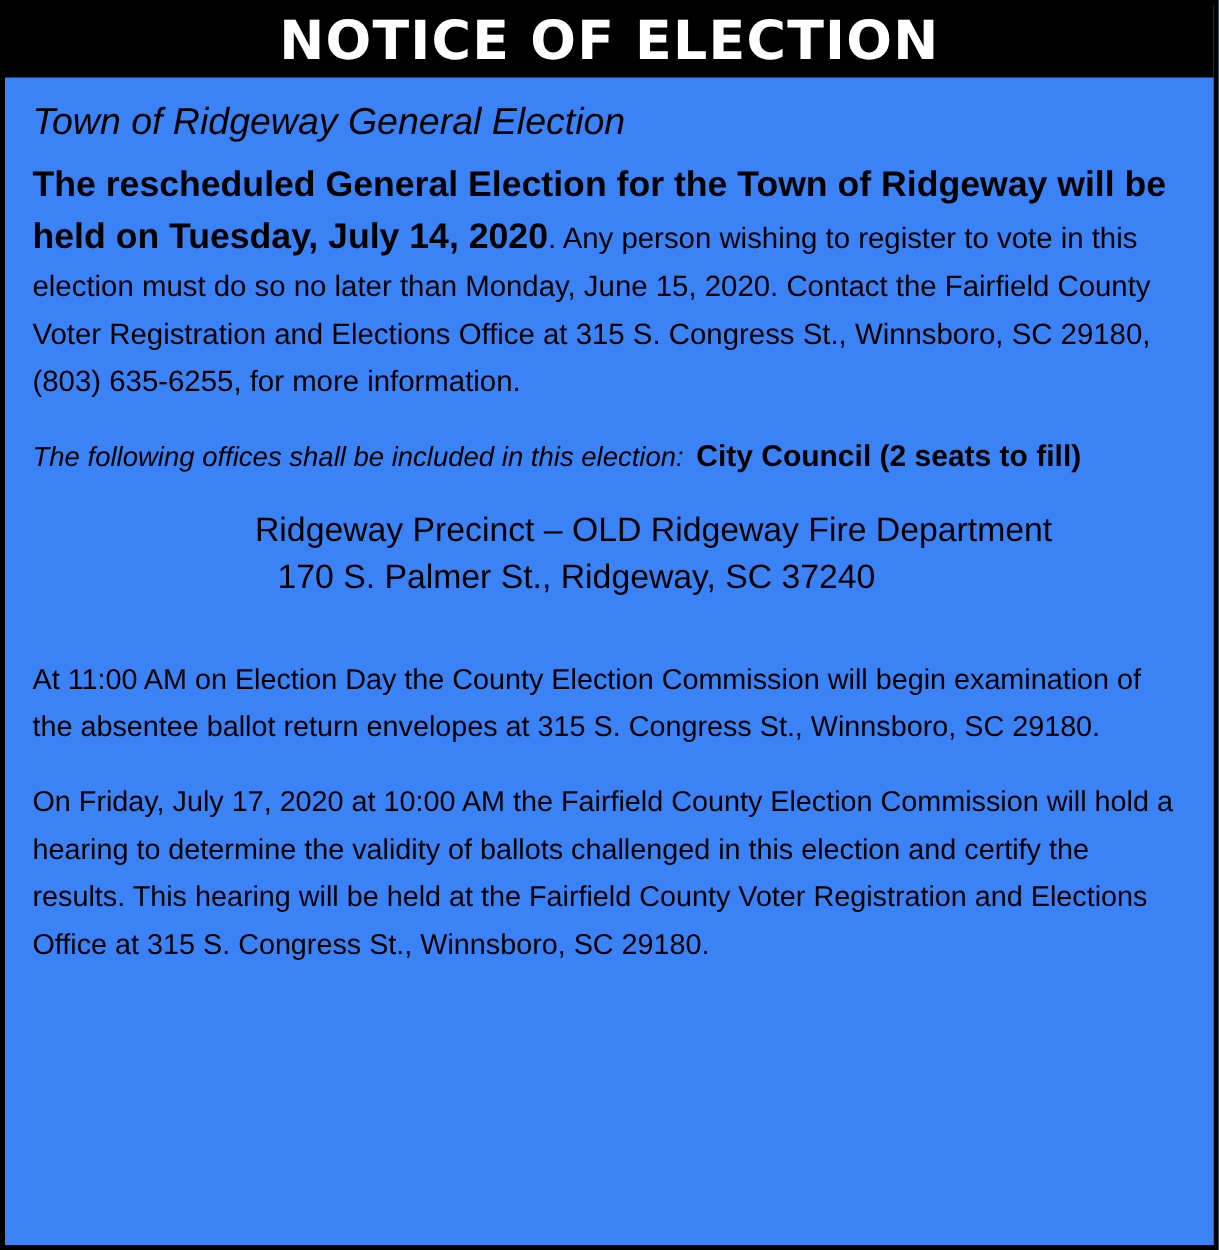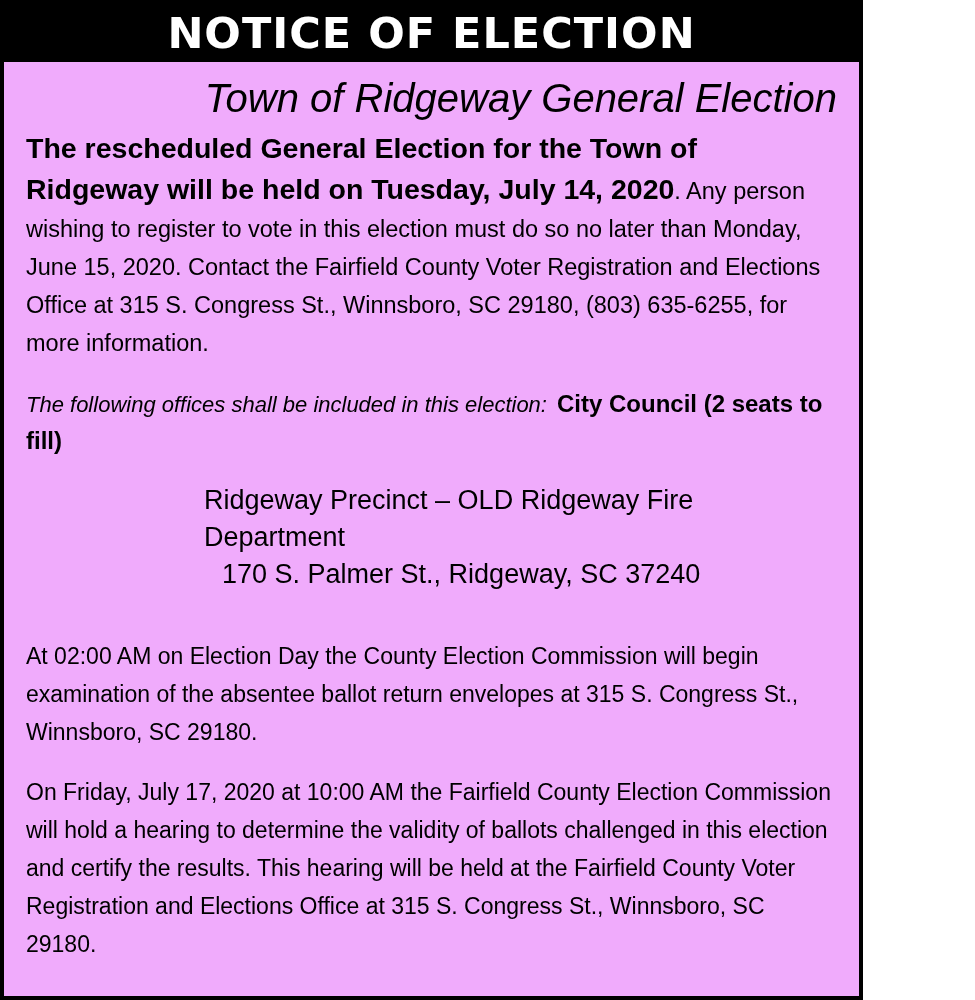--- a/index.html
+++ b/index.html
@@ -5,24 +5,24 @@
   html, body {
     margin: 0;
     padding: 0;
     background: #ffffff;
   }
   body {
     font-family: "Liberation Sans", sans-serif;
     -webkit-font-smoothing: antialiased;
   }
   .notice {
-    width: 863px;
+    width: 975px;
     height: 1000px;
     box-sizing: border-box;
-    background: #f0abfc;
+    background: #3b82f6;
     border: 4px solid #000000;
     position: relative;
     overflow: hidden;
   }
   .header-bar {
     background: #000000;
     color: #ffffff;
     text-align: center;
     padding: 4px 0 8px 0;
     height: 58px;
@@ -35,23 +35,23 @@
     letter-spacing: 1px;
     line-height: 50px;
     text-transform: uppercase;
     display: block;
   }
   .body-wrap {
     padding: 8px 22px 0 22px;
     box-sizing: border-box;
   }
   .subtitle {
-    text-align: right;
+    text-align: left;
     font-style: italic;
-    font-size: 40px;
+    font-size: 30px;
     font-weight: 500;
     line-height: 44px;
     margin: 6px 0 8px 0;
     color: #000;
     font-family: "Liberation Sans", sans-serif;
   }
   .lead {
     font-size: 23.5px;
     line-height: 38px;
     color: #000;
@@ -126,20 +126,20 @@
     <div class="spacer-md"></div>
 
     <div class="polling-block">Ridgeway Precinct – OLD Ridgeway Fire Department</div>
     <div class="polling-block polling-line2">170 S. Palmer St., Ridgeway, SC 37240</div>
 
     <div class="spacer-md"></div>
 
 
     <div class="spacer-md"></div>
 
-    <p class="para">At 02:00 AM on Election Day the County Election Commission will begin examination of the absentee ballot return envelopes at 315 S. Congress St., Winnsboro, SC 29180.</p>
+    <p class="para">At 11:00 AM on Election Day the County Election Commission will begin examination of the absentee ballot return envelopes at 315 S. Congress St., Winnsboro, SC 29180.</p>
 
     <div class="spacer-md"></div>
 
     <p class="para">On Friday, July 17, 2020 at 10:00 AM the Fairfield County Election Commission will hold a hearing to determine the validity of ballots challenged in this election and certify the results.  This hearing will be held at the Fairfield County Voter Registration and Elections Office at 315 S. Congress St., Winnsboro, SC 29180.</p>
 
   </div>
 </div>
 
 </body></html>

